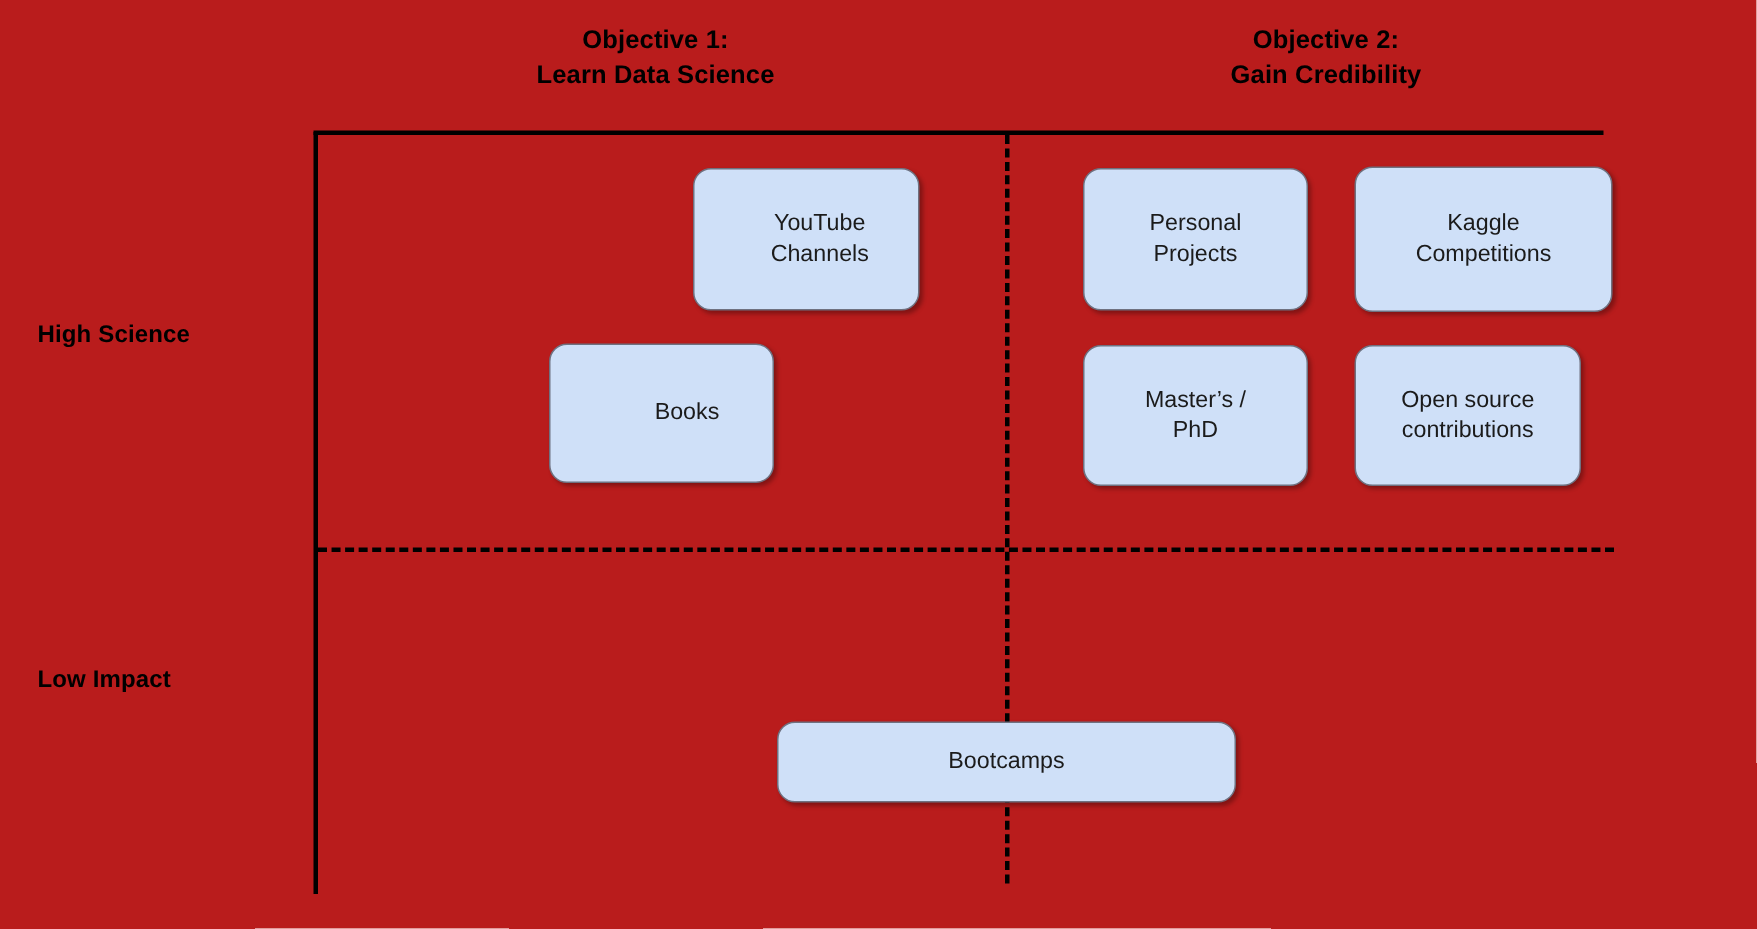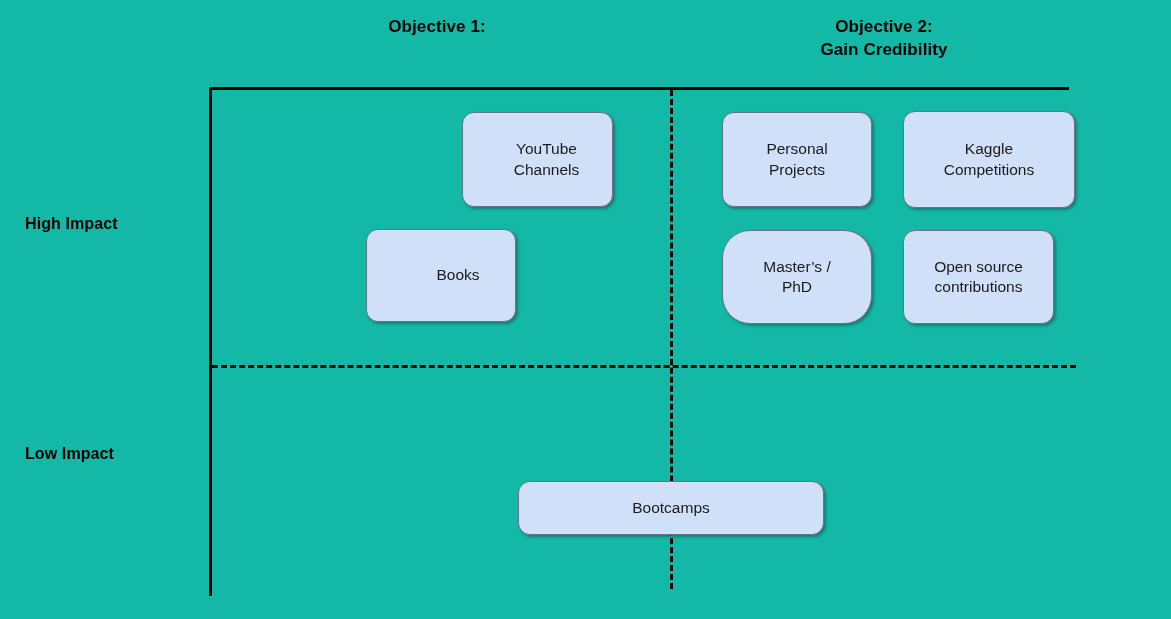--- a/index.html
+++ b/index.html
@@ -9,21 +9,21 @@
   }
   body {
     font-family: "Liberation Sans", sans-serif;
     -webkit-font-smoothing: antialiased;
   }
   #canvas {
     position: relative;
     width: 1171px;
     height: 619px;
     overflow: hidden;
-    background: #14b8a6;
+    background: #b91c1c;
   }
 
   
   .col-header {
     position: absolute;
     font-size: 17px;
     font-weight: bold;
     color: #000000;
     text-align: center;
     line-height: 1.35;
@@ -104,49 +104,50 @@
     z-index: 5;
   }
 </style>
 </head>
 <body>
 
 <div id="canvas">
 
   <div class="col-header" id="header-obj1">
     <span>Objective 1:</span>
+    <span class="line2">Learn Data Science</span>
   </div>
 
   <div class="col-header" id="header-obj2">
     <span>Objective 2:</span>
     <span class="line2">Gain Credibility</span>
   </div>
 
   <div class="axis-h"></div>
   <div class="axis-v"></div>
 
   <div class="divider-h"></div>
   <div class="divider-v"></div>
 
-  <div class="row-label" id="label-high">High Impact</div>
+  <div class="row-label" id="label-high">High Science</div>
   <div class="row-label" id="label-low">Low Impact</div>
 
 
   <div class="opt-box" style="left:462px; top:112px; width:151px; height:95px;padding-left:24px;">YouTube
 Channels</div>
 
   <div class="opt-box" style="left:366px; top:229px; width:150px; height:93px;padding-left:40px;">Books</div>
 
   <div class="opt-box" style="left:722px; top:112px; width:150px; height:95px;">Personal
 Projects</div>
 
   <div class="opt-box" style="left:903px; top:111px; width:172px; height:97px;">Kaggle
 Competitions</div>
 
-  <div class="opt-box" style="left:722px; top:230px; width:150px; height:94px;border-radius:28px;">Master’s /
+  <div class="opt-box" style="left:722px; top:230px; width:150px; height:94px;">Master’s /
 PhD</div>
 
   <div class="opt-box" style="left:903px; top:230px; width:151px; height:94px;">Open source
 contributions</div>
 
   <div class="opt-box" style="left:518px; top:441px; width:306px; height:54px;margin-top:40px;">Bootcamps</div>
 
 </div>
 
 </body></html>

